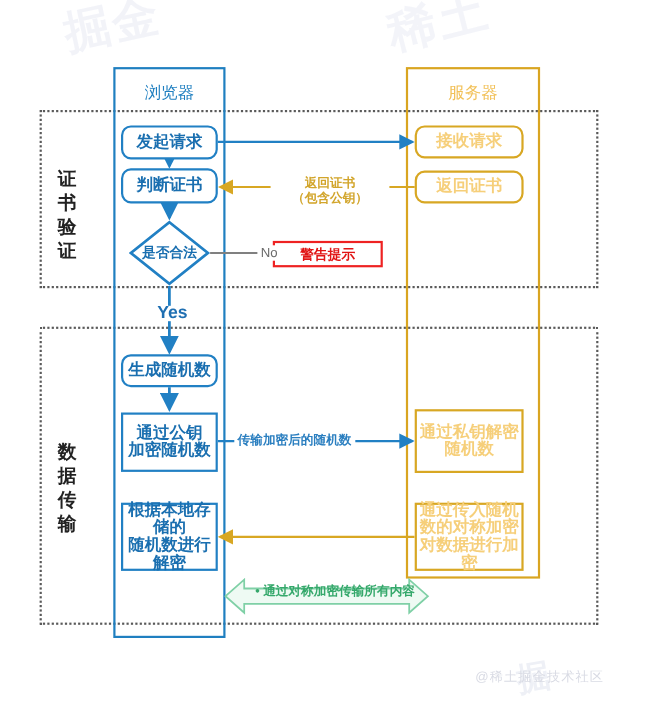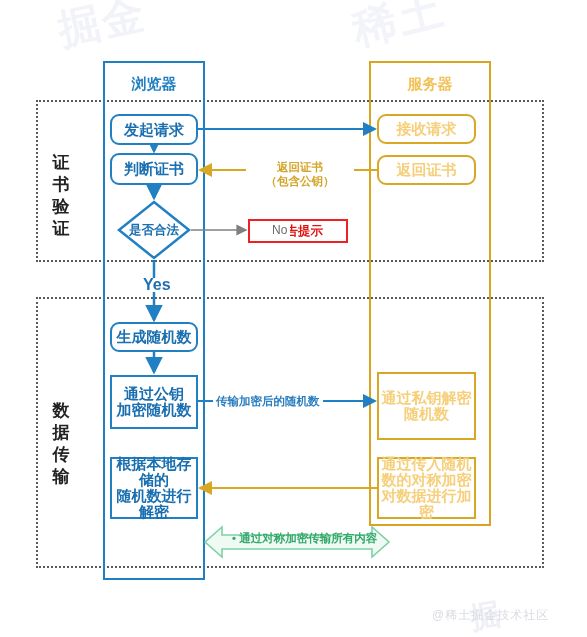--- a/index.html
+++ b/index.html
@@ -97,21 +97,21 @@
   }
   #lane-server {
     left: 369px; top: 61px; width: 122px; height: 465px;
     border: 2.5px solid #d9a521;
   }
   .lane-title {
     position: absolute;
     width: 100%;
     text-align: center;
     font-size: 15px;
-    font-weight: bold;
+    font-weight: normal;
     top: 12px;
   }
   #lane-browser .lane-title { color: #1f7fc0; }
   #lane-server  .lane-title { color: #f2c158; }
 
   
   .node {
     position: absolute;
     box-sizing: border-box;
     display: flex;
@@ -141,21 +141,21 @@
   
   #node-send-request      { left: 110px; top: 114px; width: 88px; height: 31px; }
   #node-check-cert        { left: 110px; top: 153px; width: 88px; height: 32px; }
   #node-gen-random        { left: 110px; top: 322px; width: 88px; height: 30px; }
   #node-encrypt-random    { left: 110px; top: 375px; width: 88px; height: 54px; }
   #node-decrypt-local     { left: 110px; top: 457px; width: 88px; height: 62px; }
 
   
   #node-recv-request      { left: 377px; top: 114px; width: 99px; height: 30px; }
   #node-return-cert       { left: 377px; top: 155px; width: 99px; height: 30px; }
-  #node-priv-decrypt      { left: 377px; top: 372px; width: 99px; height: 68px; }
+  #node-priv-decrypt      { left: 377px; top: 372px; width: 99px; height: 58px; }
   #node-sym-encrypt       { left: 377px; top: 457px; width: 99px; height: 62px; }
 
   
   #node-warning { left: 248px; top: 219px; width: 100px; height: 24px; font-size: 12.5px; }
 
   
   #node-decision {
     position: absolute;
     left: 117px; top: 200px;
     width: 74px; height: 60px;
@@ -194,21 +194,21 @@
     line-height: 14px;
     text-align: center;
   }
   .edge-label.blue { color: #2b7fc0; }
   .edge-label.gold { color: #d2a52b; }
   .edge-label.gray { color: #6b6b6b; font-weight: normal; font-size: 12px; }
   .edge-label.green{ color: #35a86b; }
 
   #lbl-request      { left: 216px; top: 121px; }
   #lbl-return-cert  { left: 246px; top: 160px; width: 108px; padding: 0; }
-  #lbl-no           { left: 234px; top: 223px; margin-left: 35px; }
+  #lbl-no           { left: 234px; top: 223px; }
   #lbl-yes          { left: 140px; top: 278px; color:#1f6fb2; font-weight:bold; font-size:16px;}
   #lbl-send-random  { left: 213px; top: 394px; }
   #lbl-sym-content  { left: 213px; top: 477px; }
   #lbl-green        { left: 229px; top: 531px; background: transparent; }
 </style>
 </head>
 <body>
 
 <div id="canvas">
 

